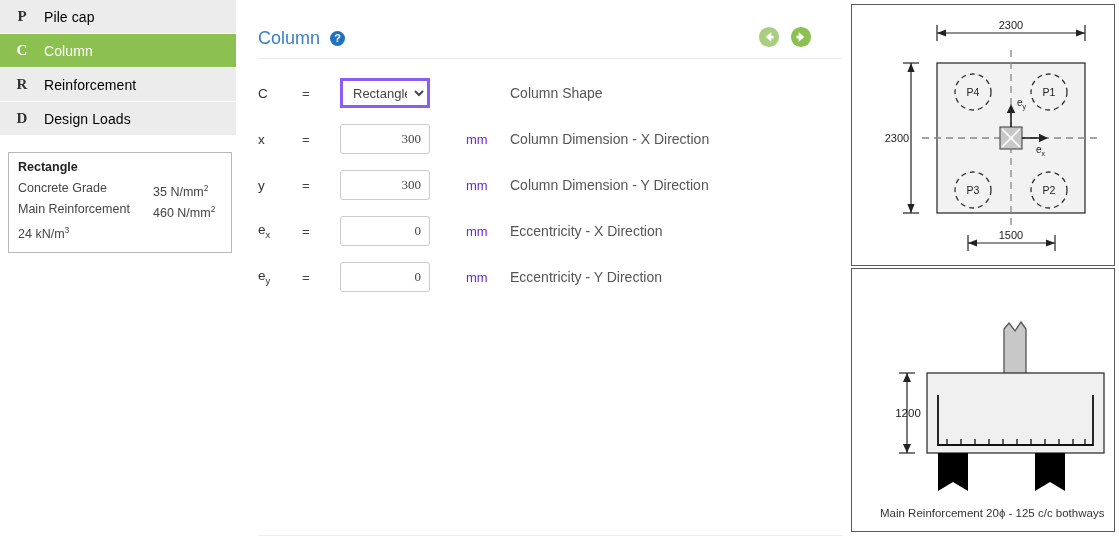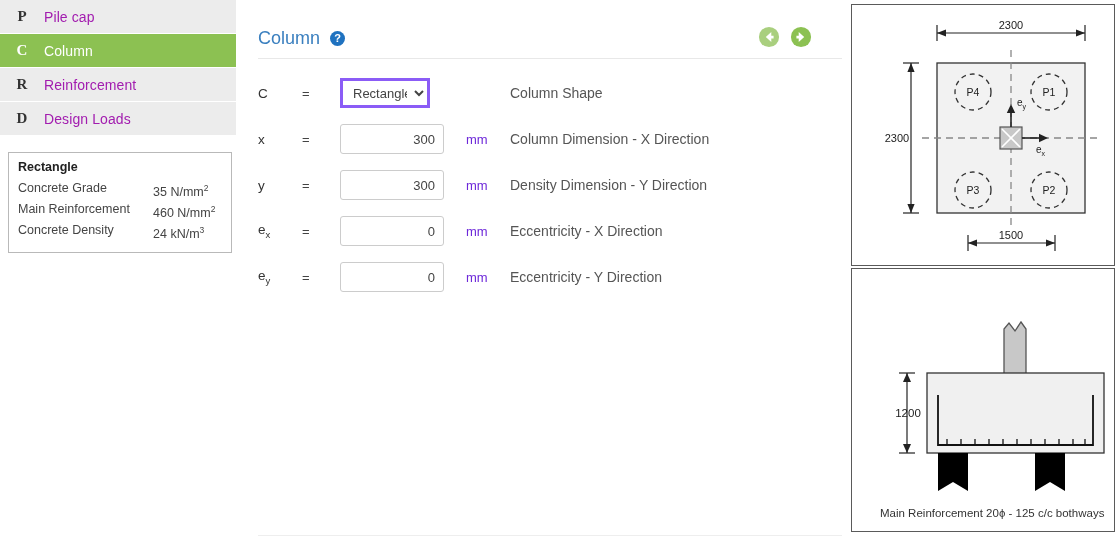--- a/index.html
+++ b/index.html
@@ -20,21 +20,21 @@
     height:34px; background:#ececec;
     border-bottom:1px solid #ffffff;
     cursor:pointer;
   }
   .nav-item .glyph {
     width:44px; text-align:center;
     font-family:"Liberation Serif", serif;
     font-weight:bold; font-size:15px; color:#333;
   }
   .nav-item .lbl {
-    font-size:14px; color:#a21caf; letter-spacing:.1px;
+    font-size:14px; color:#000000; letter-spacing:.1px;
   }
   .nav-item.active { background:#8cc152; }
   .nav-item.active .glyph { color:#ffffff; }
   .nav-item.active .lbl { color:#ffffff; }
 
   .materials {
     position:absolute; left:8px; top:152px;
     width:224px;
     border:1px solid #b9b9b9; background:#fff;
     padding:7px 9px 9px 9px;
@@ -81,25 +81,25 @@
   .frow .sym {
     width:44px; font-size:13.5px; color:#333;
   }
   .frow .sym sub { font-size:9.5px; }
   .frow .eq { width:38px; font-size:13px; color:#444; }
   .frow .ctrl { width:110px; }
   .frow .unit { width:60px; font-size:13px; color:#6d28d9; padding-left:16px; }
   .frow .desc { font-size:14px; color:#555; }
 
   input.num {
-    width:104px; height:30px;
+    width:90px; height:30px;
     border:1px solid #ccc; border-radius:3px;
     background:#fff; text-align:right;
     padding:0 8px; font-size:13px; color:#444;
-    font-family:Liberation Sans, sans-serif;
+    font-family:Liberation Serif, serif;
     outline:none;
   }
   select.sel {
     width:90px; height:30px;
     border:3px solid #8b5cf6; border-radius:0;
     background:#fff; font-size:13px; color:#444;
     padding:0 4px 0 6px;
     font-family:"Liberation Sans", sans-serif;
     outline:none;
   }
@@ -154,21 +154,20 @@
         <span class="mname">Concrete Grade</span>
         <span class="mval"><span>35 N/mm</span><sup>2</sup></span>
       </div>
 
       <div class="mrow">
         <span class="mname">Main Reinforcement</span>
         <span class="mval"><span>460 N/mm</span><sup>2</sup></span>
       </div>
 
       <div class="mrow">
-        <span class="mname">Concrete Density</span>
         <span class="mval"><span>24 kN/m</span><sup>3</sup></span>
       </div>
     </div>
   </div>
 
   <div class="main">
 
     <div class="main-header">
       <span class="main-title">Column</span>
       <span class="help-icon">?</span>
@@ -211,21 +210,21 @@
         <span class="desc">Column Dimension - X Direction</span>
       </div>
 
       <div class="frow">
         <span class="sym">y</span>
         <span class="eq">=</span>
         <span class="ctrl">
           <input class="num" type="text" value="300" style="">
         </span>
         <span class="unit">mm</span>
-        <span class="desc">Density Dimension - Y Direction</span>
+        <span class="desc">Column Dimension - Y Direction</span>
       </div>
 
       <div class="frow">
         <span class="sym"><span>e</span><sub>x</sub></span>
         <span class="eq">=</span>
         <span class="ctrl">
           <input class="num" type="text" value="0" style="">
         </span>
         <span class="unit">mm</span>
         <span class="desc">Eccentricity - X Direction</span>

